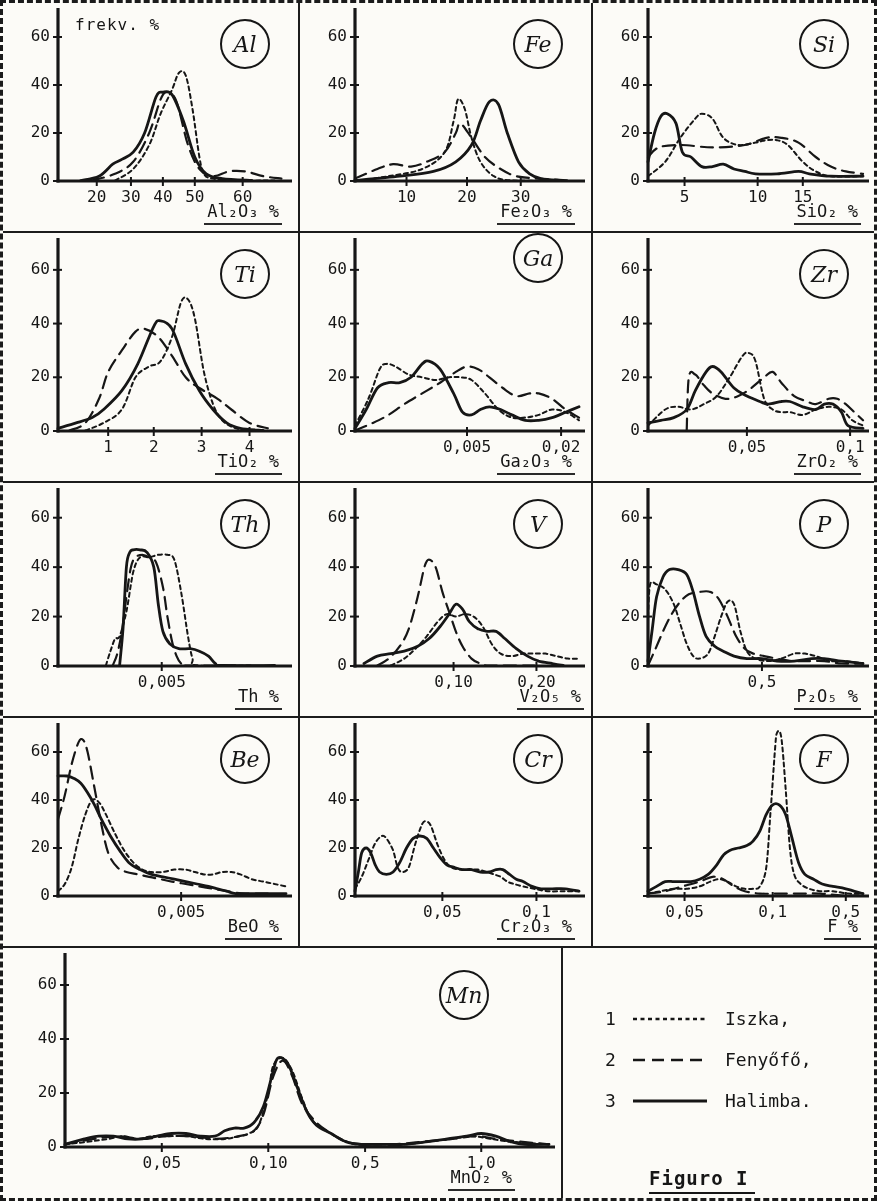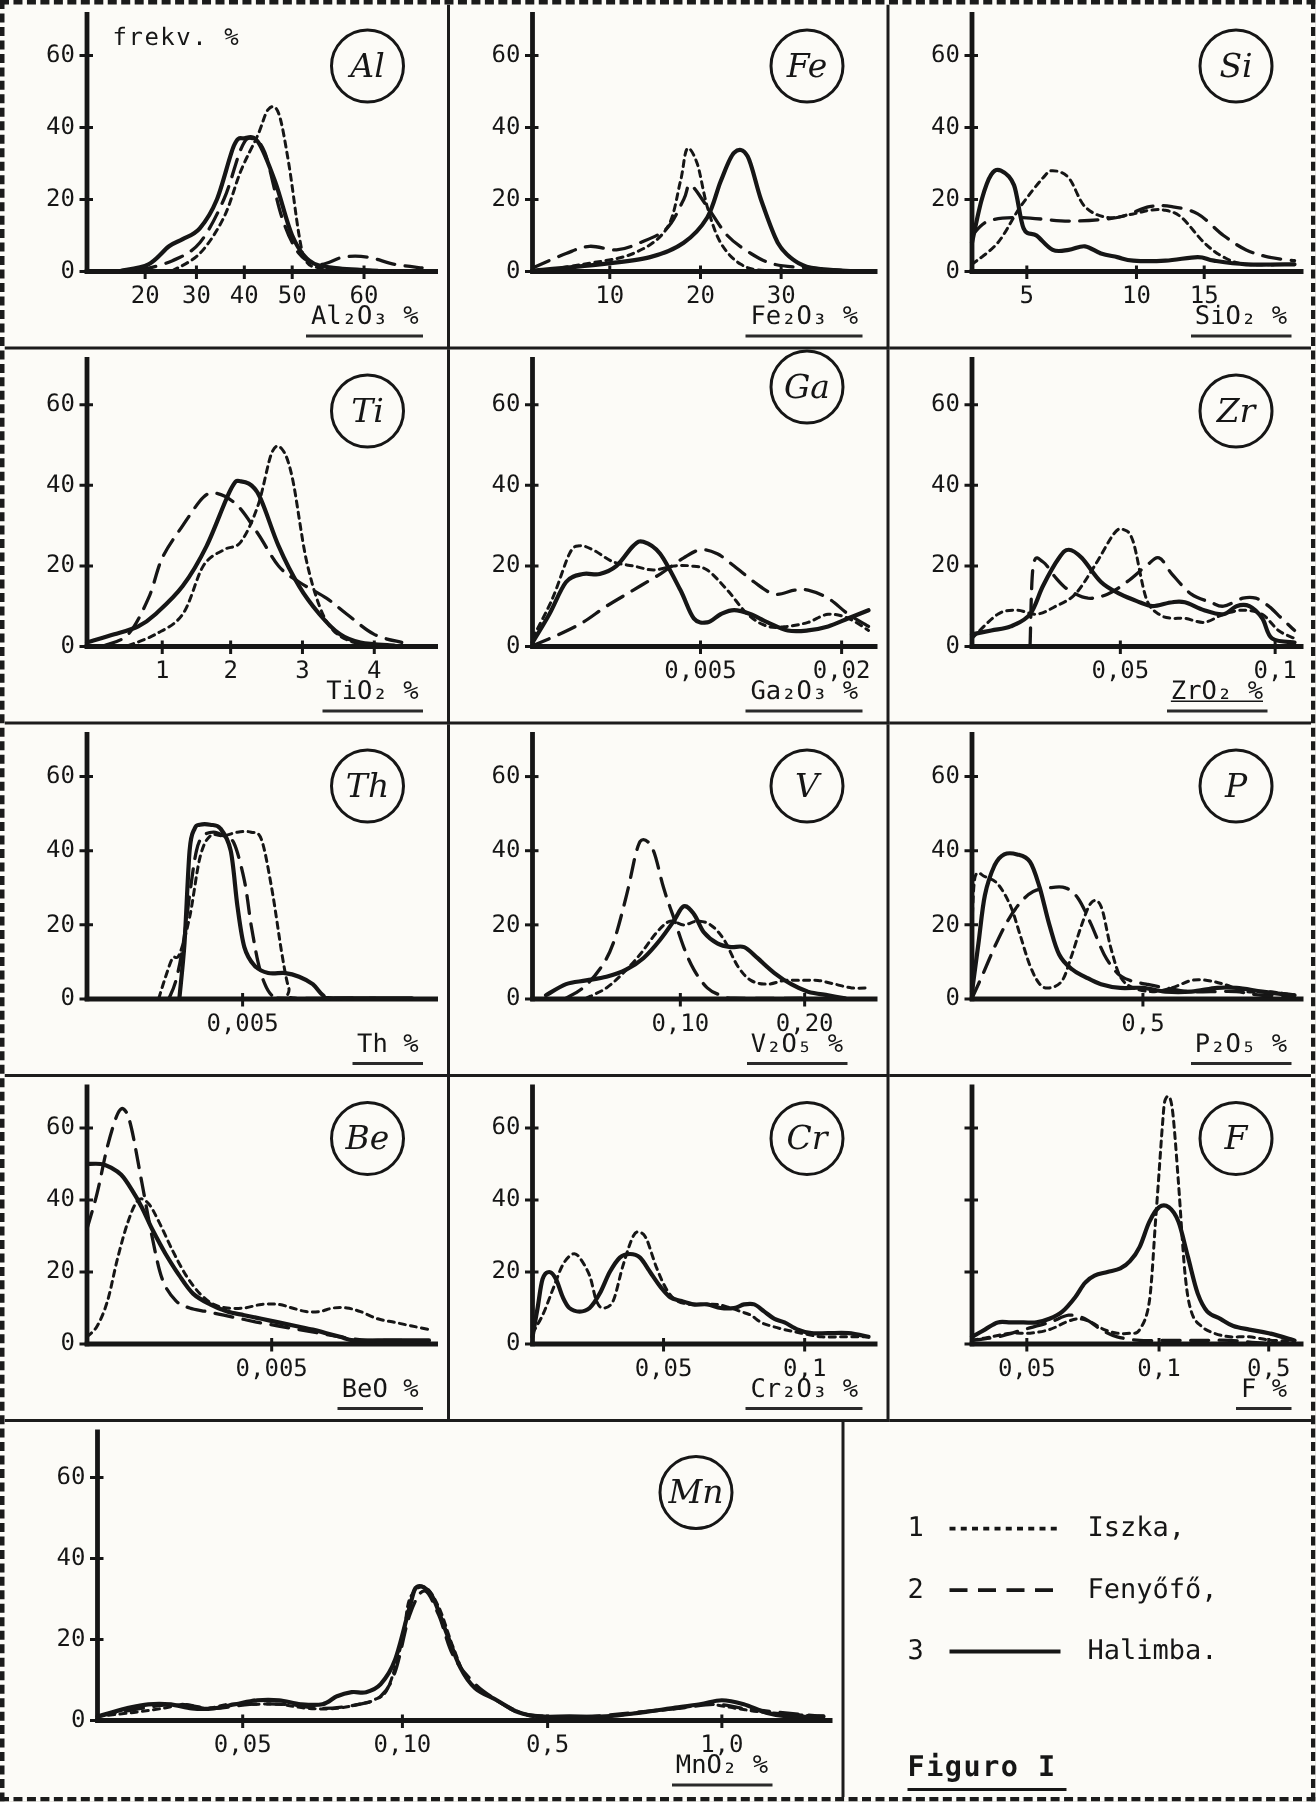--- a/index.html
+++ b/index.html
@@ -21,21 +21,21 @@
     font-family:"DejaVu Serif", serif;font-style:italic;font-size:22px;background:transparent;
   }
   .frekv-label{position:absolute;left:72px;top:12px;font-size:16px;letter-spacing:1px;}
   
   .legend-cell{position:absolute;left:560px;top:945px;width:315px;height:254px;box-sizing:border-box;padding:60px 0 0 42px;}
   .legend-row{display:flex;align-items:center;margin-bottom:20px;}
   .legend-num{font-size:18px;width:26px;}
   .legend-sample{width:78px;height:10px;margin-right:16px;}
   .legend-sample line{stroke:#161616;}
   .legend-label{font-size:18px;}
-  .caption-title{font-size:19px;font-weight:bold;letter-spacing:1px;border-bottom:2px solid #161616;display:inline-block;padding:0 6px 3px 0;margin-top:36px;}
+  .caption-title{font-size:19px;font-weight:bold;letter-spacing:1px;border-bottom:2px solid #161616;display:inline-block;padding:0 6px 3px 0;margin-top:36px;margin-left:44px;}
 </style>
 </head>
 <body>
 
 <div id="figure">
 
   <div class="legend-cell">
     <div class="legend-row">
       <span class="legend-num">1</span>
       <svg class="legend-sample" viewBox="0 0 78 10">
@@ -207,21 +207,21 @@
         <line x1="50" y1="144.28571428571428" x2="59" y2="144.28571428571428" stroke="#161616" stroke-width="2"></line>
         <line x1="50" y1="90.57142857142858" x2="59" y2="90.57142857142858" stroke="#161616" stroke-width="2"></line>
         <line x1="50" y1="36.85714285714286" x2="59" y2="36.85714285714286" stroke="#161616" stroke-width="2"></line>
         <line x1="153.9" y1="194" x2="153.9" y2="203" stroke="#161616" stroke-width="2"></line>
         <line x1="257.1" y1="194" x2="257.1" y2="203" stroke="#161616" stroke-width="2"></line>
         <path d="M55.0,192.6C57.9,189.9 67.2,179.6 72.2,176.5C77.2,173.4 80.8,173.8 85.1,173.8C89.4,173.8 93.7,177.0 98.0,176.5C102.3,176.1 106.6,173.4 110.9,171.1C115.2,168.9 119.5,167.6 123.8,163.1C128.1,158.6 132.4,151.0 136.7,144.3C141.0,137.6 146.4,126.8 149.6,122.8C152.8,118.8 153.9,119.2 156.1,120.1C158.2,121.0 160.0,120.6 162.5,128.2C165.0,135.8 168.2,157.7 171.1,165.8C174.0,173.8 176.8,174.3 179.7,176.5C182.6,178.8 185.4,178.8 188.3,179.2C191.2,179.6 193.3,178.8 196.9,179.2C200.5,179.6 205.5,182.3 209.8,181.9C214.1,181.4 218.4,177.9 222.7,176.5C227.0,175.2 231.3,173.8 235.6,173.8C239.9,173.8 244.6,174.3 248.5,176.5C252.4,178.8 255.7,184.6 259.3,187.3C262.8,189.9 268.2,191.7 270.0,192.6" fill="none" stroke="#161616" stroke-width="2" stroke-linecap="round" stroke-dasharray="4 3.5"></path>
         <path d="M93.7,197.5C94.1,188.6 94.4,153.6 95.8,144.3C97.3,135.0 99.8,140.3 102.3,141.6C104.8,142.9 108.0,149.2 110.9,152.3C113.8,155.5 115.9,158.2 119.5,160.4C123.1,162.6 128.1,165.3 132.4,165.8C136.7,166.2 141.0,164.9 145.3,163.1C149.6,161.3 153.9,158.2 158.2,155.0C162.5,151.9 167.5,147.0 171.1,144.3C174.7,141.6 176.8,138.0 179.7,138.9C182.6,139.8 184.7,145.6 188.3,149.7C191.9,153.7 196.9,160.0 201.2,163.1C205.5,166.2 210.5,167.1 214.1,168.5C217.7,169.8 219.1,171.6 222.7,171.1C226.3,170.7 232.0,166.7 235.6,165.8C239.2,164.9 241.3,164.9 244.2,165.8C247.1,166.7 249.9,168.9 252.8,171.1C255.7,173.4 258.5,176.5 261.4,179.2C264.3,181.9 268.6,185.9 270.0,187.3" fill="none" stroke="#161616" stroke-width="2.2" stroke-linecap="round" stroke-dasharray="12 7"></path>
         <path d="M55.0,189.9C57.1,189.5 63.6,188.2 67.9,187.3C72.2,186.4 76.5,186.4 80.8,184.6C85.1,182.8 90.1,181.0 93.7,176.5C97.3,172.0 99.1,164.0 102.3,157.7C105.5,151.4 110.2,142.9 113.1,138.9C115.9,134.9 117.0,133.5 119.5,133.5C122.0,133.5 124.5,135.3 128.1,138.9C131.7,142.5 136.7,151.0 141.0,155.0C145.3,159.1 149.6,160.8 153.9,163.1C158.2,165.3 163.2,167.1 166.8,168.5C170.4,169.8 171.8,171.1 175.4,171.1C179.0,171.1 184.7,168.9 188.3,168.5C191.9,168.0 193.3,167.6 196.9,168.5C200.5,169.4 205.5,172.5 209.8,173.8C214.1,175.2 219.1,177.0 222.7,176.5C226.3,176.1 228.4,172.0 231.3,171.1C234.2,170.2 237.0,169.8 239.9,171.1C242.8,172.5 246.0,175.6 248.5,179.2C251.0,182.8 251.4,189.9 255.0,192.6C258.5,195.3 267.5,194.9 270.0,195.3" fill="none" stroke="#161616" stroke-width="2.8" stroke-linecap="round"></path>
       </svg>
       <div class="element-badge" style="top: 16px; right: 28px;">Zr</div>
-      <div class="axis-title" style="right: 32px; bottom: 6px; text-decoration: underline;">ZrO₂ %</div>
+      <div class="axis-title" style="right: 16px; bottom: 6px;">ZrO₂ %</div>
     </div>
     <div class="panel b-r b-b" style="left: 0px; top: 480px; width: 297px; height: 235px;">
       <div class="ytick-label" style="left: 7px; top: 173px;">0</div>
       <div class="ytick-label" style="left: 7px; top: 123.571px;">20</div>
       <div class="ytick-label" style="left: 7px; top: 74.1429px;">40</div>
       <div class="ytick-label" style="left: 7px; top: 24.7143px;">60</div>
       <div class="xtick-label" style="left: 158.74px; top: 190px;">0,005</div>
       <svg width="297" height="235" viewBox="0 0 297 235">
         <line x1="55" y1="5" x2="55" y2="184.5" stroke="#161616" stroke-width="3.2"></line>
         <line x1="53.5" y1="183" x2="289" y2="183" stroke="#161616" stroke-width="3.2"></line>
@@ -251,21 +251,21 @@
         <line x1="50" y1="133.57142857142858" x2="59" y2="133.57142857142858" stroke="#161616" stroke-width="2"></line>
         <line x1="50" y1="84.14285714285715" x2="59" y2="84.14285714285715" stroke="#161616" stroke-width="2"></line>
         <line x1="50" y1="34.71428571428572" x2="59" y2="34.71428571428572" stroke="#161616" stroke-width="2"></line>
         <line x1="153.56" y1="179" x2="153.56" y2="188" stroke="#161616" stroke-width="2"></line>
         <line x1="236.44" y1="179" x2="236.44" y2="188" stroke="#161616" stroke-width="2"></line>
         <path d="M90.8,182.5C93.1,181.3 100.2,178.4 104.3,175.6C108.4,172.8 111.7,169.4 115.5,165.7C119.2,162.0 122.9,157.9 126.7,153.3C130.4,148.8 134.5,142.2 137.9,138.5C141.2,134.8 143.9,131.9 146.8,131.1C149.8,130.3 152.8,133.6 155.8,133.6C158.8,133.6 161.8,131.1 164.8,131.1C167.7,131.1 170.7,131.5 173.7,133.6C176.7,135.6 179.7,138.9 182.7,143.5C185.7,148.0 188.7,156.2 191.6,160.8C194.6,165.3 197.2,168.6 200.6,170.6C204.0,172.7 208.1,173.1 211.8,173.1C215.5,173.1 219.3,171.1 223.0,170.6C226.7,170.2 230.5,170.6 234.2,170.6C237.9,170.6 241.7,170.2 245.4,170.6C249.1,171.1 252.9,172.3 256.6,173.1C260.3,173.9 264.1,175.2 267.8,175.6C271.5,176.0 277.1,175.6 279.0,175.6" fill="none" stroke="#161616" stroke-width="2" stroke-linecap="round" stroke-dasharray="4 3.5"></path>
         <path d="M77.4,182.5C79.3,181.3 84.9,178.8 88.6,175.6C92.3,172.4 96.4,168.2 99.8,163.2C103.2,158.3 105.8,154.2 108.8,145.9C111.7,137.7 115.1,124.1 117.7,113.8C120.3,103.5 122.6,90.3 124.4,84.1C126.3,78.0 127.1,76.7 128.9,76.7C130.8,76.7 133.4,78.8 135.6,84.1C137.9,89.5 140.1,101.4 142.4,108.9C144.6,116.3 146.8,122.0 149.1,128.6C151.3,135.2 153.6,142.6 155.8,148.4C158.0,154.2 159.9,158.7 162.5,163.2C165.1,167.8 168.5,172.7 171.5,175.6C174.5,178.5 177.5,179.4 180.4,180.5C183.4,181.7 180.4,182.2 189.4,182.5C198.4,182.8 226.7,182.5 234.2,182.5" fill="none" stroke="#161616" stroke-width="2.2" stroke-linecap="round" stroke-dasharray="12 7"></path>
         <path d="M64.0,180.5C66.2,179.3 72.9,174.8 77.4,173.1C81.9,171.5 86.4,171.5 90.8,170.6C95.3,169.8 99.8,169.4 104.3,168.2C108.8,166.9 113.6,165.3 117.7,163.2C121.8,161.2 125.2,159.1 128.9,155.8C132.7,152.5 136.8,147.6 140.1,143.5C143.5,139.3 146.5,134.8 149.1,131.1C151.7,127.4 153.6,122.0 155.8,121.2C158.0,120.4 160.3,123.3 162.5,126.2C164.8,129.0 166.6,135.2 169.2,138.5C171.9,141.8 175.2,144.3 178.2,145.9C181.2,147.6 184.2,148.0 187.2,148.4C190.1,148.8 193.1,147.2 196.1,148.4C199.1,149.6 201.7,152.9 205.1,155.8C208.4,158.7 212.5,162.8 216.3,165.7C220.0,168.6 223.7,171.1 227.5,173.1C231.2,175.2 234.6,176.8 238.7,178.1C242.8,179.3 248.0,179.8 252.1,180.5C256.2,181.3 261.5,182.2 263.3,182.5" fill="none" stroke="#161616" stroke-width="2.8" stroke-linecap="round"></path>
       </svg>
       <div class="element-badge" style="top: 16px; right: 28px;">V</div>
-      <div class="axis-title" style="right: 26px; bottom: 6px;">V₂O₅ %</div>
+      <div class="axis-title" style="right: 7px; bottom: 6px;">V₂O₅ %</div>
     </div>
     <div class="panel b-b" style="left: 590px; top: 480px; width: 284px; height: 235px;">
       <div class="ytick-label" style="left: 7px; top: 173px;">0</div>
       <div class="ytick-label" style="left: 7px; top: 123.571px;">20</div>
       <div class="ytick-label" style="left: 7px; top: 74.1429px;">40</div>
       <div class="ytick-label" style="left: 7px; top: 24.7143px;">60</div>
       <div class="xtick-label" style="left: 168.95px; top: 190px;">0,5</div>
       <svg width="284" height="235" viewBox="0 0 284 235">
         <line x1="55" y1="5" x2="55" y2="184.5" stroke="#161616" stroke-width="3.2"></line>
         <line x1="53.5" y1="183" x2="276" y2="183" stroke="#161616" stroke-width="3.2"></line>

